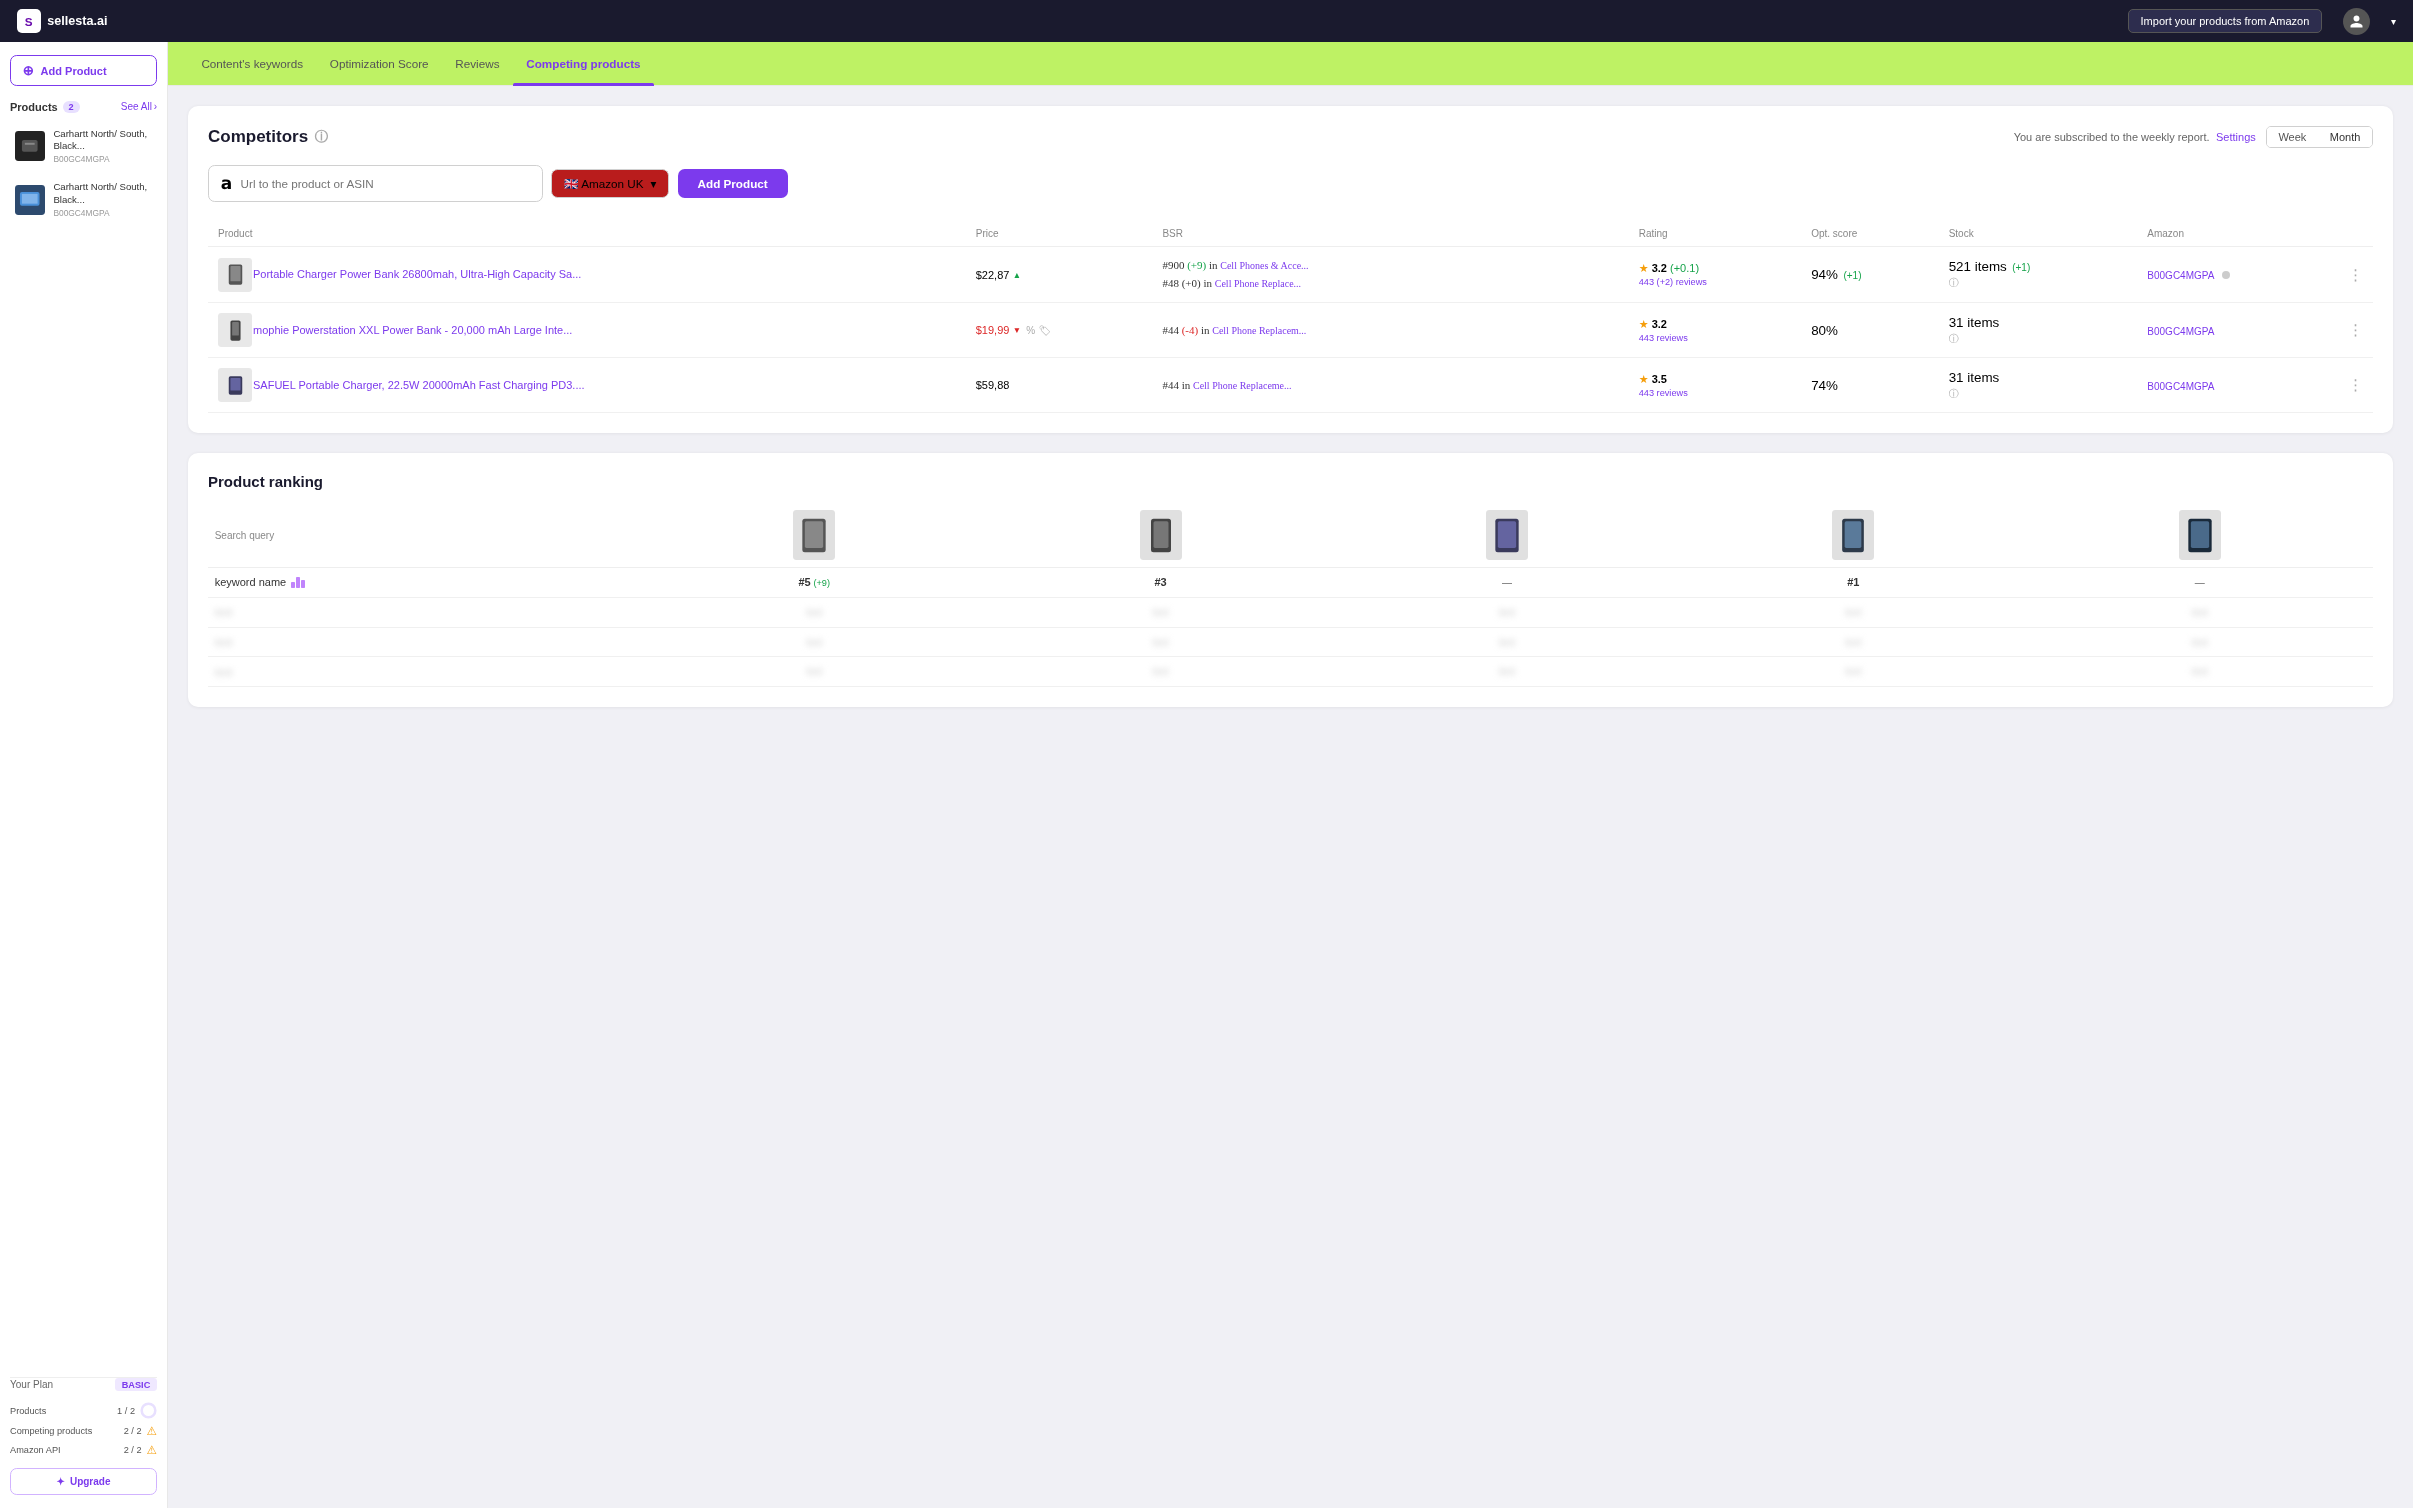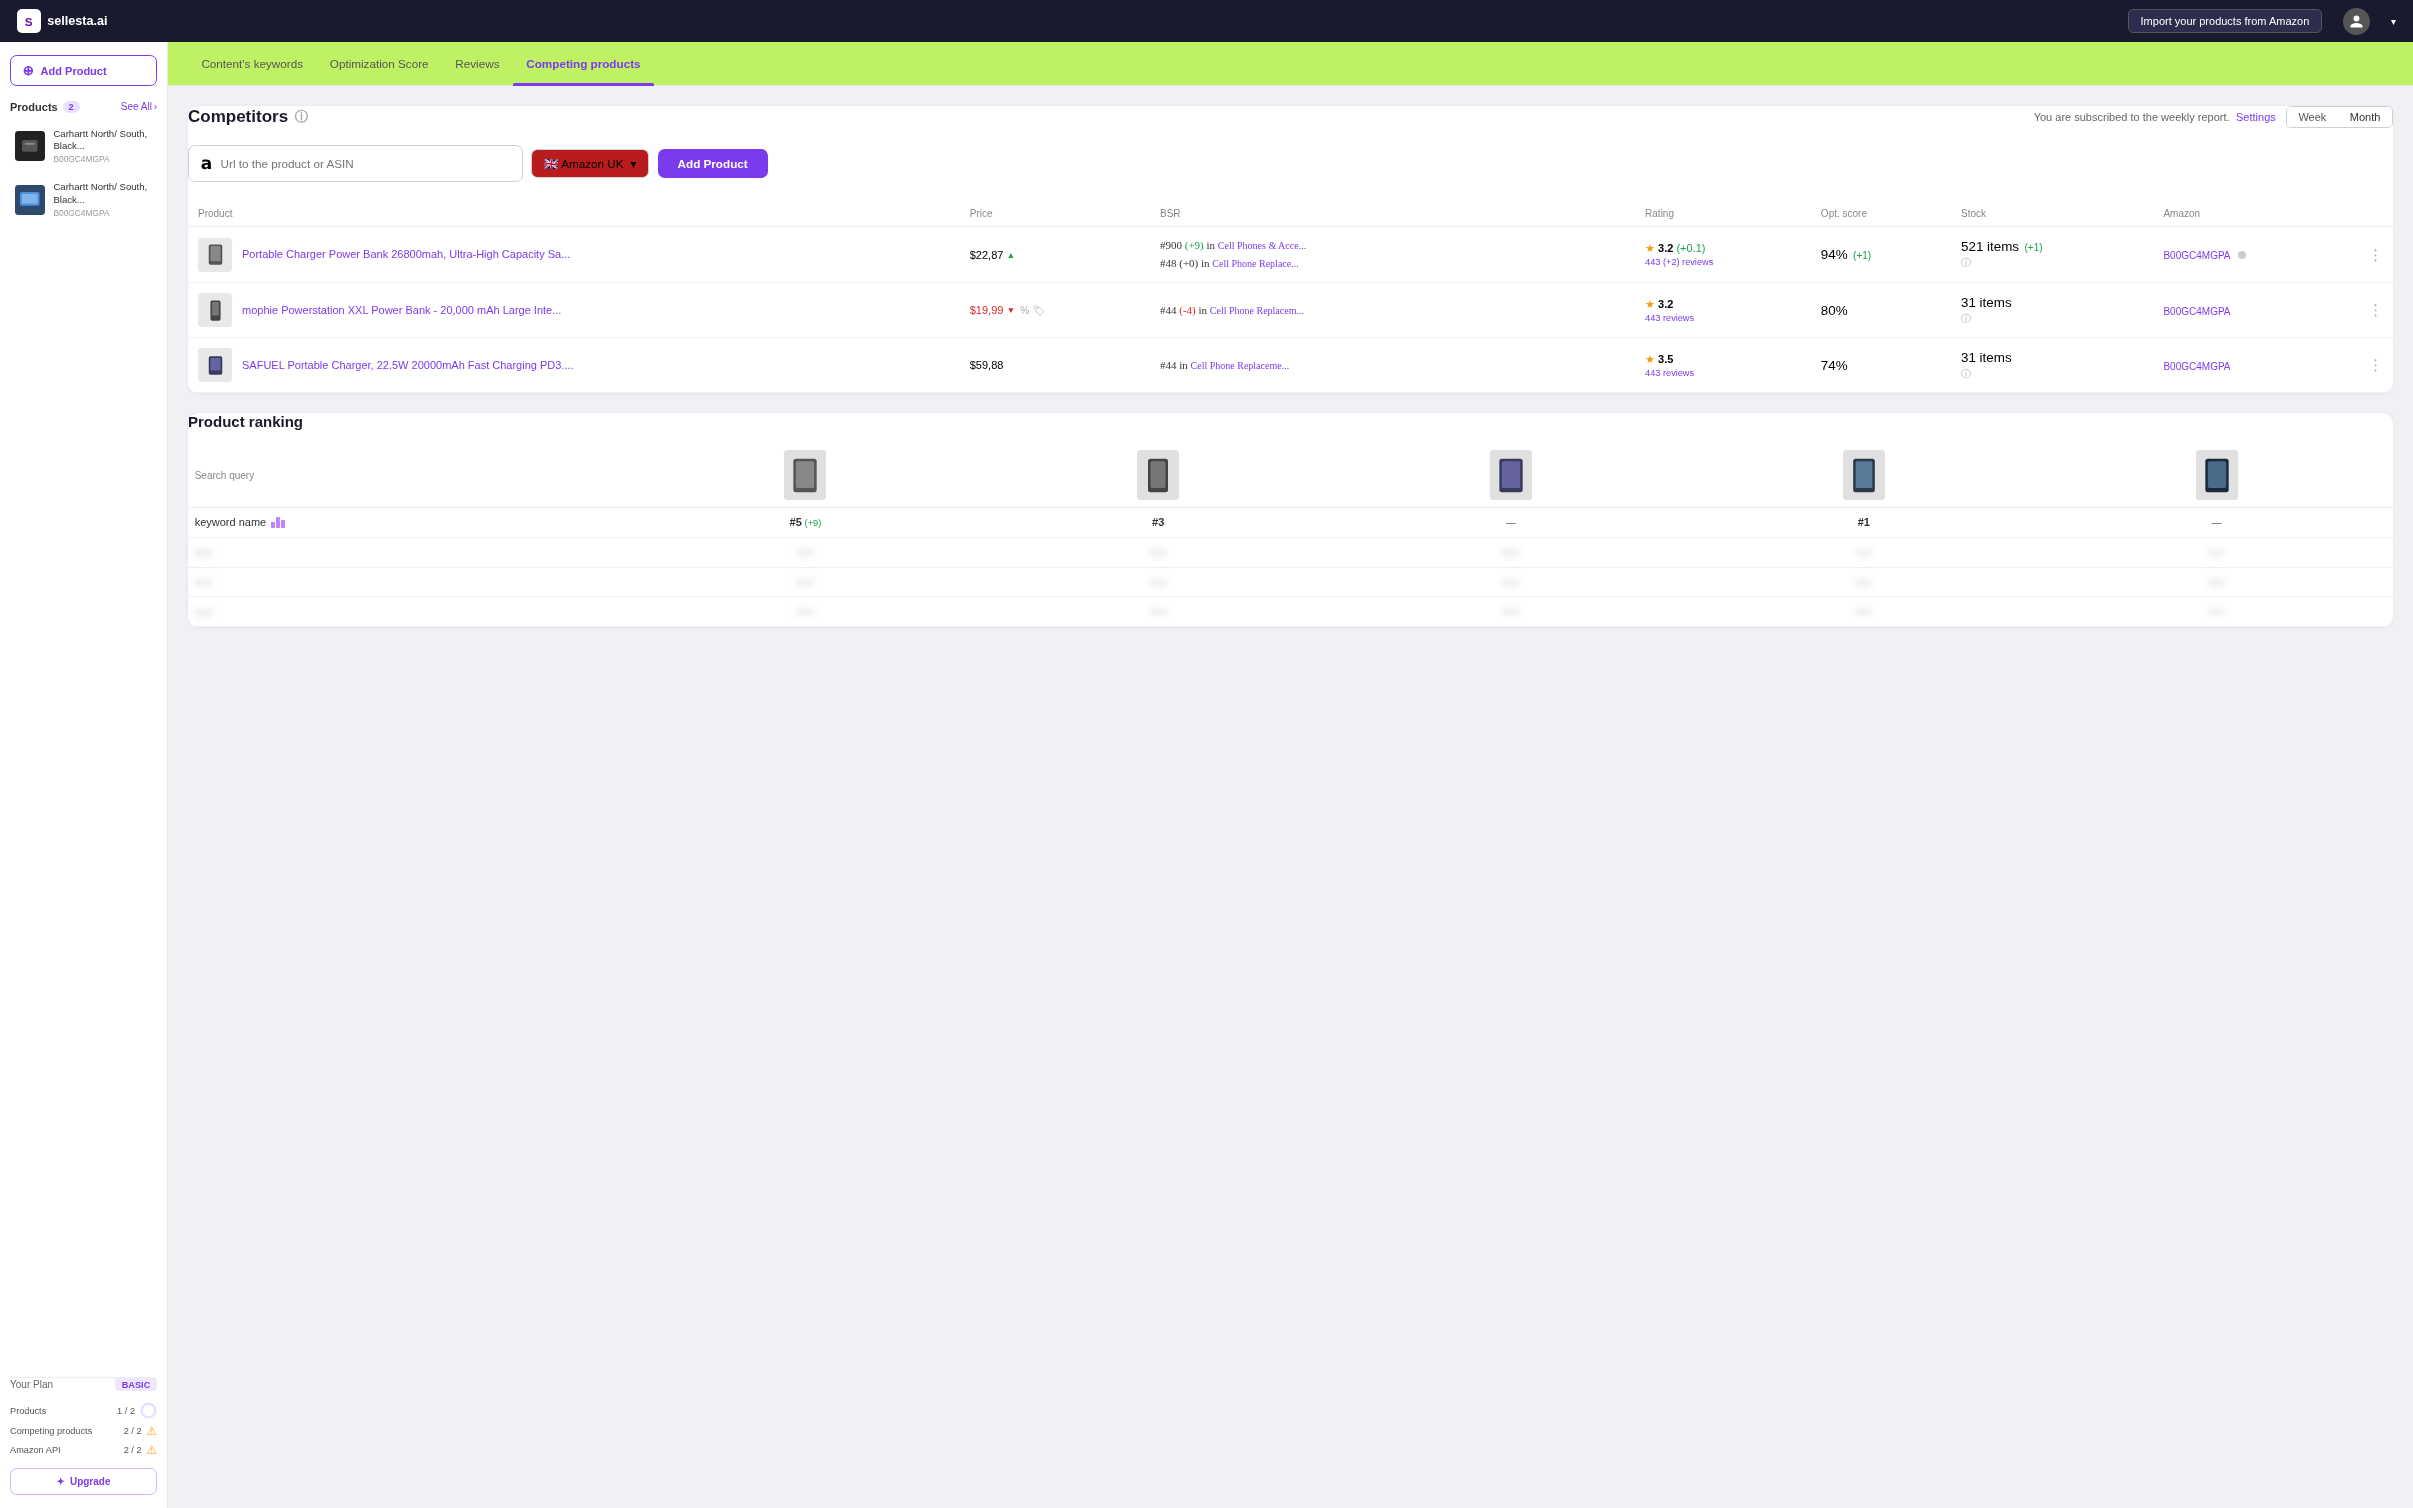--- a/index.html
+++ b/index.html
@@ -129,21 +129,21 @@
       height: 2.1px; background: #7c3aed; border-radius: 1.7px 1.7px 0 0;
     }
 
     
     .content-area {
       padding: 20px;
     }
 
     
     .card {
-      background: white; border-radius: 10px; 
+      background: white; border-radius: 10px; padding: 20px;
       margin-bottom: 20px; box-shadow: 0 0.8px 3.4px rgba(0,0,0,0.06);
     }
 
     .card-header {
       display: flex; align-items: center; justify-content: space-between;
       margin-bottom: 17px;
     }
     .card-title {
       font-size: 17px; font-weight: 700; color: #1a1a2e;
       display: flex; align-items: center; gap: 6.7px;
@@ -182,21 +182,21 @@
       padding: 8.4px 20px; font-size: 11.7px; font-weight: 600; cursor: pointer;
     }
 
     
     .table { width: 100%; border-collapse: collapse; }
     .table th {
       text-align: left; padding: 6.7px 10px; font-size: 10px; color: #888;
       font-weight: 500; border-bottom: 0.8px solid #eee;
     }
     .table td { padding: 10px 10px; border-bottom: 0.8px solid #f0f0f0; vertical-align: middle; }
-    .product-cell { display: flex; align-items: center; gap: 10px; }
+    .product-cell { display: flex; align-items: center; gap: 1px; }
     .product-img {
       width: 34px; height: 34px; background: #e8e8e8; border-radius: 3.4px;
       display: flex; align-items: center; justify-content: center; flex-shrink: 0;
     }
     .product-link { color: #7c3aed; font-size: 11px; text-decoration: none; line-height: 1.4; }
     .bsr-cell { font-size: 11px; color: #333; line-height: 1.6; font-family: Liberation Serif, serif; }
     .bsr-link { color: #7c3aed; font-size: 10px; }
     .green { color: #16a34a; }
     .red { color: #dc2626; }
     .price-cell { display: flex; align-items: center; gap: 3.4px; font-size: 11px; }

